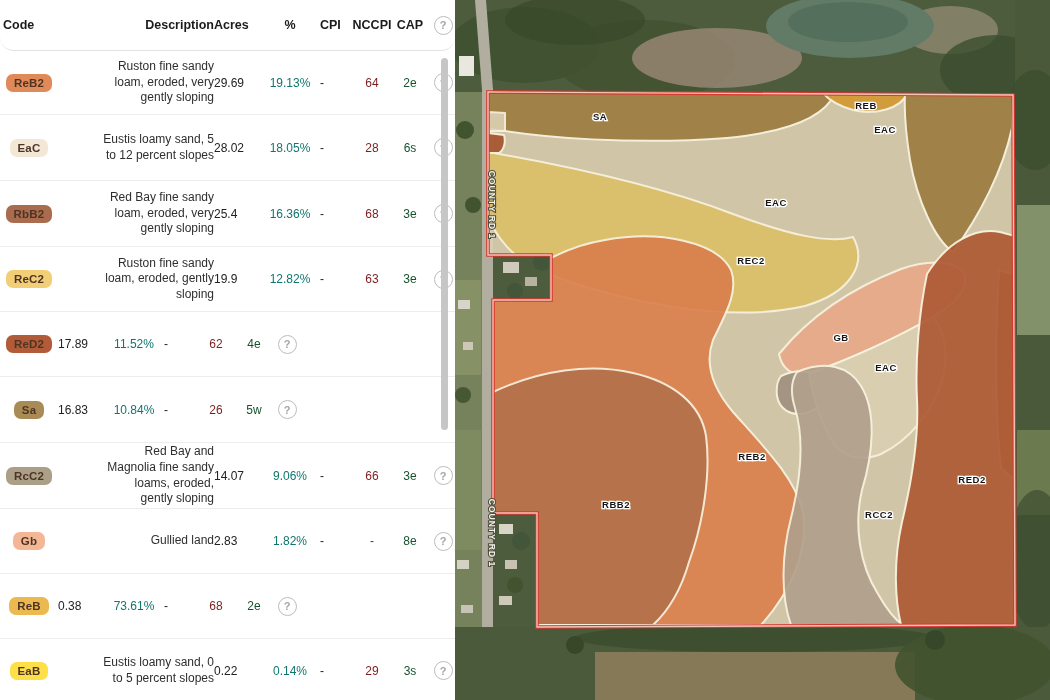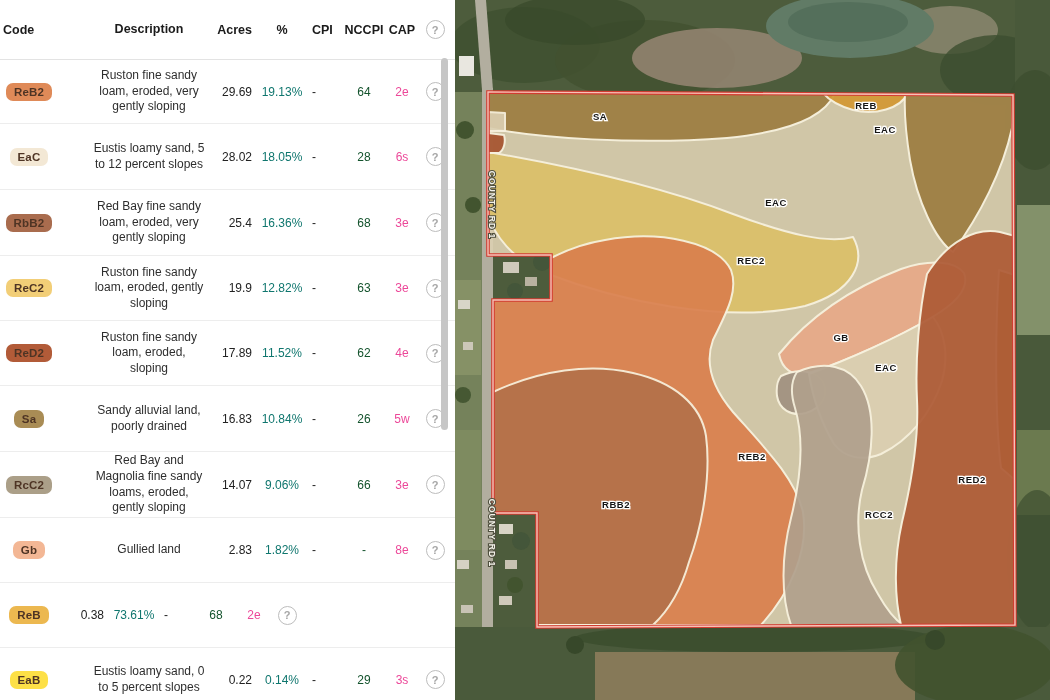--- a/index.html
+++ b/index.html
@@ -2,32 +2,32 @@
 <html><head>
 <meta charset="utf-8">
 <style>
   * { margin:0; padding:0; box-sizing:border-box; }
   html,body { width:1050px; height:700px; overflow:hidden; background:#fff;
     font-family:"Liberation Sans","DejaVu Sans",sans-serif; }
   #app { position:relative; width:1050px; height:700px; display:flex; }
 
   
   #table-panel { position:relative; width:455px; height:700px; background:#fff; overflow:hidden; }
-  .thead { display:flex; align-items:center; height:60px; border-bottom:1px solid #e3e3e3; }
+  .thead { display:flex; align-items:center; height:51px; border-bottom:1px solid #e3e3e3;border-radius:14px; }
   .thead > div { font-weight:bold; font-size:12.5px; color:#1b1b1b; }
   .row { display:flex; align-items:center; border-bottom:1px solid #ededed; }
   .c-code  { width:58px; display:flex; justify-content:center; flex:none; }
   .thead .c-code { justify-content:flex-start; padding-left:3px; }
-  .c-desc  { width:142px; margin-left:6px; flex:none; text-align:center;
+  .c-desc  { width:142px; margin-left:14px; flex:none; text-align:right;
              font-size:12px; color:#2e2e2e; line-height:1.3;padding-left:28px; }
-  .c-acres { width:46px; flex:none; text-align:right; font-size:12px; color:#222; }
+  .c-acres { width:46px; flex:none; text-align:left; font-size:12px; color:#222; }
   .c-pct   { width:60px; flex:none; text-align:center; font-size:12px; color:#0f766e; }
   .c-cpi   { width:32px; flex:none; font-size:12px; color:#222; }
-  .c-nccpi { width:40px; flex:none; text-align:center; font-size:12px; color:#14532d; }
-  .c-cap   { width:36px; flex:none; text-align:center; font-size:12px; color:#ec4899; }
+  .c-nccpi { width:40px; flex:none; text-align:center; font-size:12px; color:#7f1d1d; }
+  .c-cap   { width:36px; flex:none; text-align:center; font-size:12px; color:#14532d; }
   .c-help  { width:30px; flex:none; display:flex; justify-content:center; }
   .badge { display:inline-block; padding:3px 8px; border-radius:7px;
            font-size:11.5px; font-weight:bold; color:#4e3424; letter-spacing:.2px; }
   .qmark { width:19px; height:19px; border-radius:50%; border:1.5px solid #bdbdbd;
            color:#a6a6a6; font-size:11px; font-weight:bold; display:flex;
            align-items:center; justify-content:center; background:#fff; cursor:pointer; }
   #scrollbar { position:absolute; right:7px; top:58px; width:7px; height:372px;
                background:#c6c6c6; border-radius:4px; }
 
   
@@ -110,35 +110,33 @@
           <div class="c-nccpi">63</div>
           <div class="c-cap">3e</div>
           <div class="c-help">
             <span class="qmark">?</span>
           </div>
         </div>
         <div class="row" style="height: 65px;">
           <div class="c-code">
             <span class="badge" style="background: rgb(178, 91, 56);">ReD2</span>
           </div>
-          <div class="c-desc">Ruston fine sandy loam, eroded, sloping</div>
           <div class="c-acres">17.89</div>
           <div class="c-pct">11.52%</div>
           <div class="c-cpi">-</div>
           <div class="c-nccpi">62</div>
           <div class="c-cap">4e</div>
           <div class="c-help">
             <span class="qmark">?</span>
           </div>
         </div>
         <div class="row" style="height: 66px;">
           <div class="c-code">
             <span class="badge" style="background: rgb(169, 140, 85);">Sa</span>
           </div>
-          <div class="c-desc">Sandy alluvial land, poorly drained</div>
           <div class="c-acres">16.83</div>
           <div class="c-pct">10.84%</div>
           <div class="c-cpi">-</div>
           <div class="c-nccpi">26</div>
           <div class="c-cap">5w</div>
           <div class="c-help">
             <span class="qmark">?</span>
           </div>
         </div>
         <div class="row" style="height: 66px;">

